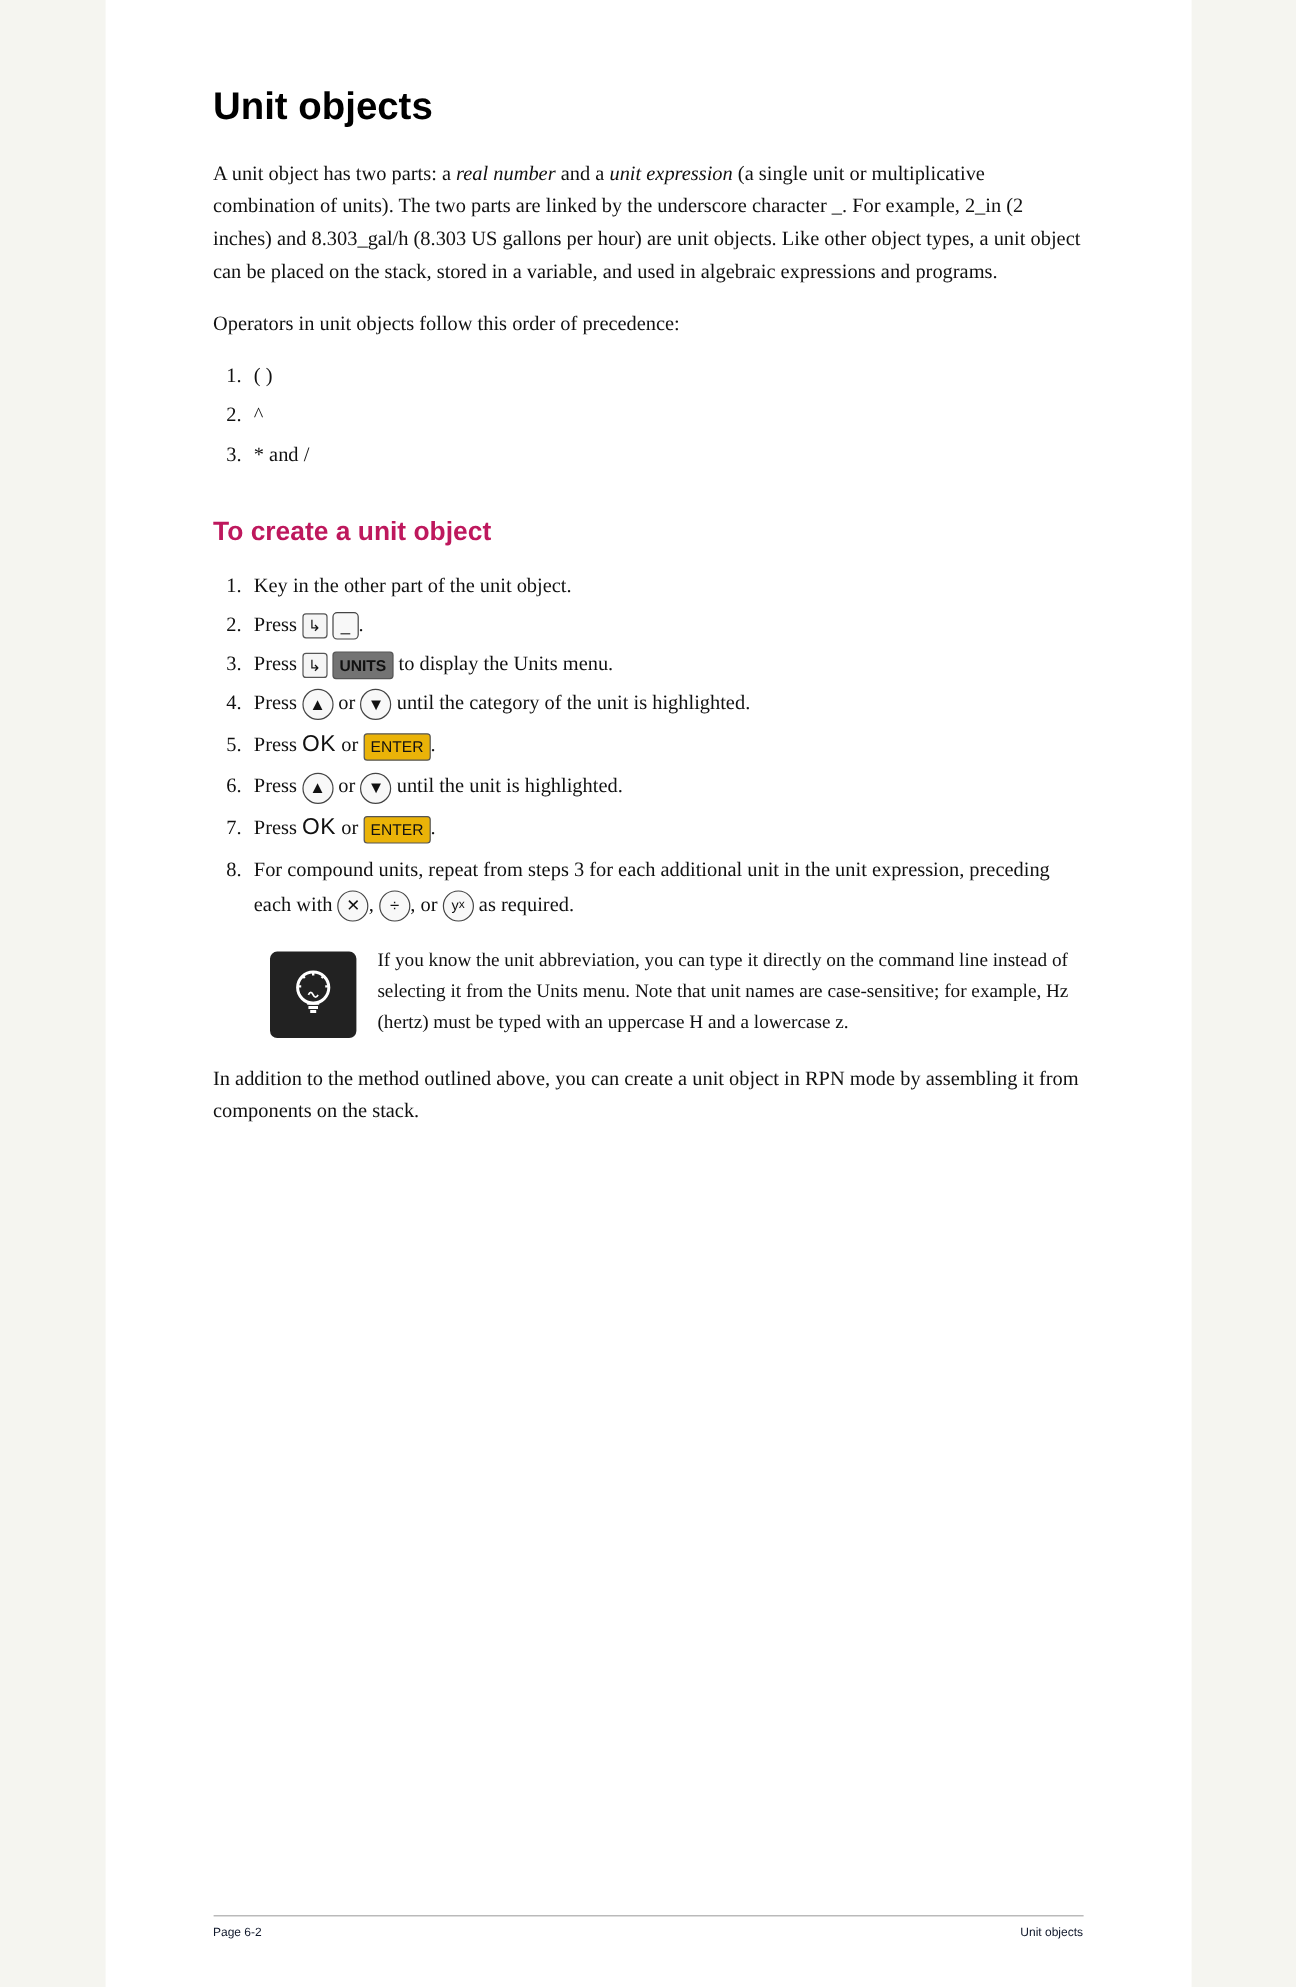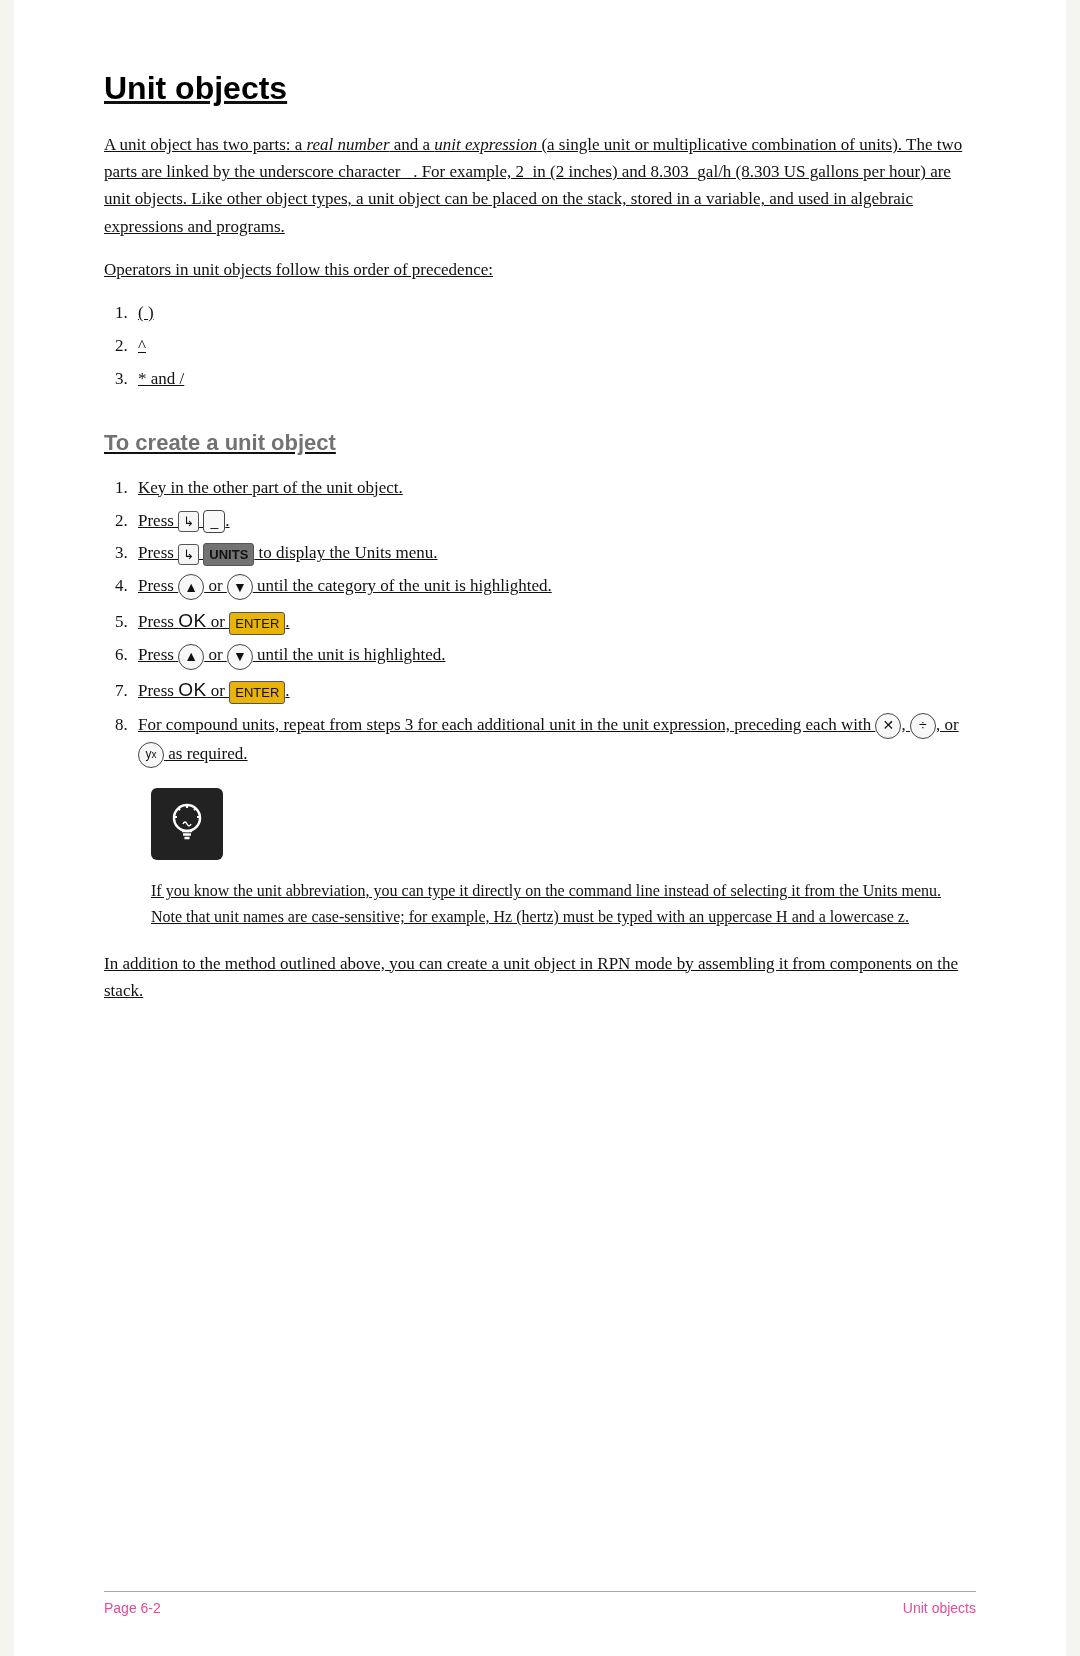--- a/index.html
+++ b/index.html
@@ -9,43 +9,42 @@
       font-family: "Times New Roman", Times, serif;
       font-size: 17px;
       color: #111;
       display: flex;
       justify-content: center;
       align-items: flex-start;
       min-height: 1656px;
     }
 
     .page {
-      width: 1052px;
+      width: 905px;
       min-height: 1656px;
       background: #fff;
       padding: 70px 90px 60px 90px;
       position: relative;
-      text-decoration: underline;
     }
 
     h1.page-title {
       font-family: Arial, Helvetica, sans-serif;
       font-size: 32px;
       font-weight: bold;
       margin-bottom: 24px;
       color: #000;
     }
 
     h2.section-title {
       font-family: Arial, Helvetica, sans-serif;
       font-size: 22px;
       font-weight: bold;
       margin-top: 36px;
       margin-bottom: 18px;
-      color: #737373;
+      color: #be185d;
     }
 
     p {
       line-height: 1.6;
       margin-bottom: 16px;
     }
 
     em {
       font-style: italic;
       text-align: right;
@@ -88,22 +87,22 @@
       font-family: Arial, sans-serif;
       background: #f8f8f8;
       line-height: 1.4;
       vertical-align: middle;
       min-width: 26px;
       min-height: 26px;
     }
 
     .note-box {
       display: flex;
-      flex-direction: column;
-      align-items: flex-start;
+      flex-direction: row;
+      align-items: flex-end;
       margin: 20px 0 20px 0;
       gap: 18px;
       padding-left: 47px;
     }
 
     .note-icon {
       width: 72px;
       min-width: 72px;
       height: 72px;
       background: #222;
@@ -127,22 +126,22 @@
 
     .page-footer {
       position: absolute;
       bottom: 40px;
       left: 90px;
       right: 90px;
       border-top: 1px solid #aaa;
       padding-top: 8px;
       display: flex;
       justify-content: space-between;
-      font-size: 14px;
-      color: #ec4899;
+      font-size: 10px;
+      color: #0f172a;
       font-family: Arial, sans-serif;
     }
 
     .inline-shift-key {
       display: inline-flex;
       align-items: center;
       justify-content: center;
       border: 1.5px solid #555;
       border-radius: 3px;
       padding: 0px 4px;

